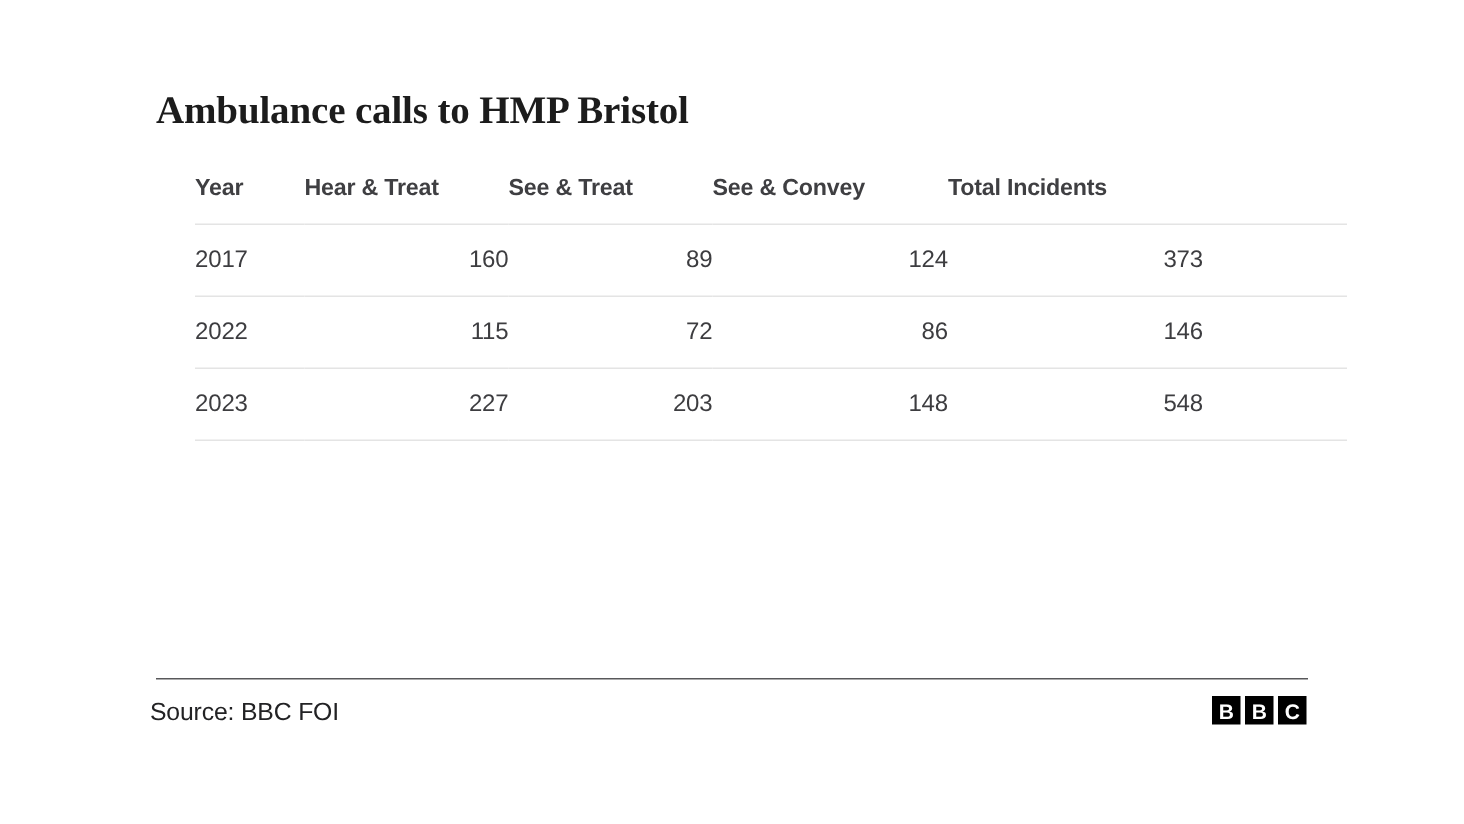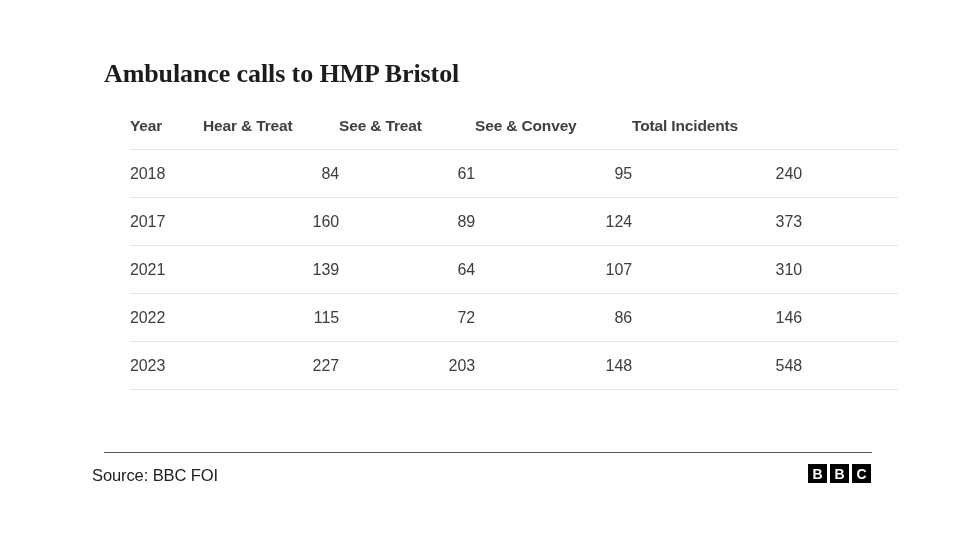--- a/index.html
+++ b/index.html
@@ -83,21 +83,21 @@
   .footer-rule {
     position: absolute;
     left: 104px;
     top: 452px;
     width: 768px;
     height: 1px;
     background: #58585a;
   }
   .source-text {
     position: absolute;
-    left: 92px;
+    left: 100px;
     top: 466px;
     font-size: 16.5px;
     color: #222224;
     letter-spacing: -0.1px;
     white-space: nowrap;
   }
   .bbc-logo {
     position: absolute;
     left: 808px;
     top: 464px;
@@ -139,41 +139,25 @@
         <th>Year</th>
         <th class="num-head">Hear &amp; Treat</th>
         <th class="num-head">See &amp; Treat</th>
         <th class="num-head">See &amp; Convey</th>
         <th class="num-head">Total Incidents</th>
         <th></th>
       </tr>
     </thead>
     <tbody>
       <tr>
-        <td class="year-cell">2018</td>
-        <td class="num-cell">84</td>
-        <td class="num-cell">61</td>
-        <td class="num-cell">95</td>
-        <td class="num-cell">240</td>
-        <td></td>
-      </tr>
-      <tr>
         <td class="year-cell">2017</td>
         <td class="num-cell">160</td>
         <td class="num-cell">89</td>
         <td class="num-cell">124</td>
         <td class="num-cell">373</td>
-        <td></td>
-      </tr>
-      <tr>
-        <td class="year-cell">2021</td>
-        <td class="num-cell">139</td>
-        <td class="num-cell">64</td>
-        <td class="num-cell">107</td>
-        <td class="num-cell">310</td>
         <td></td>
       </tr>
       <tr>
         <td class="year-cell">2022</td>
         <td class="num-cell">115</td>
         <td class="num-cell">72</td>
         <td class="num-cell">86</td>
         <td class="num-cell">146</td>
         <td></td>
       </tr>

